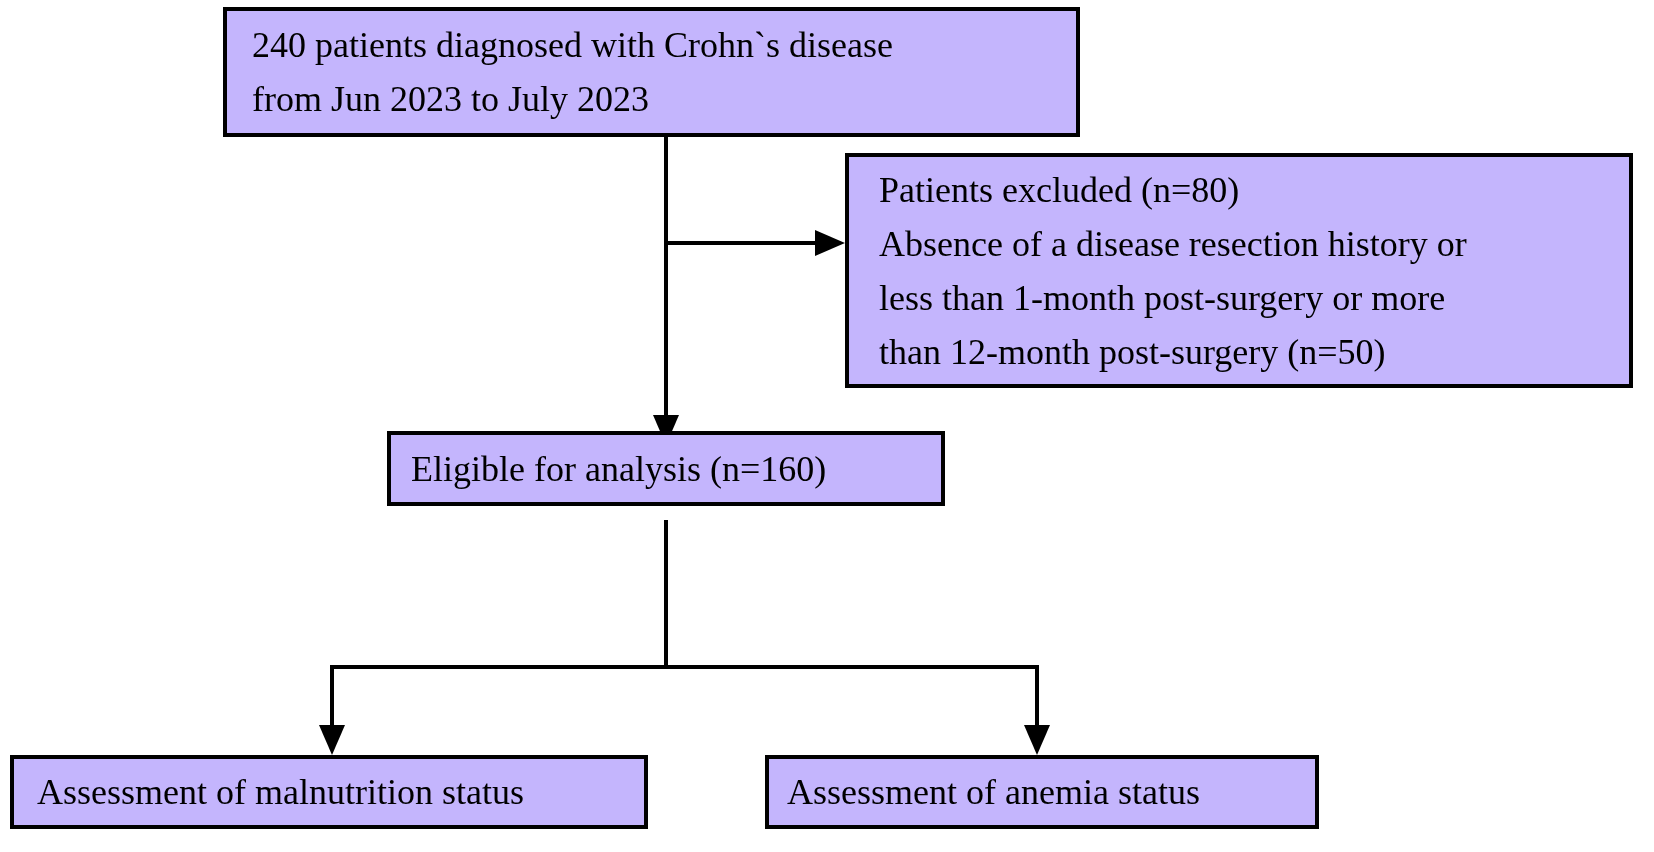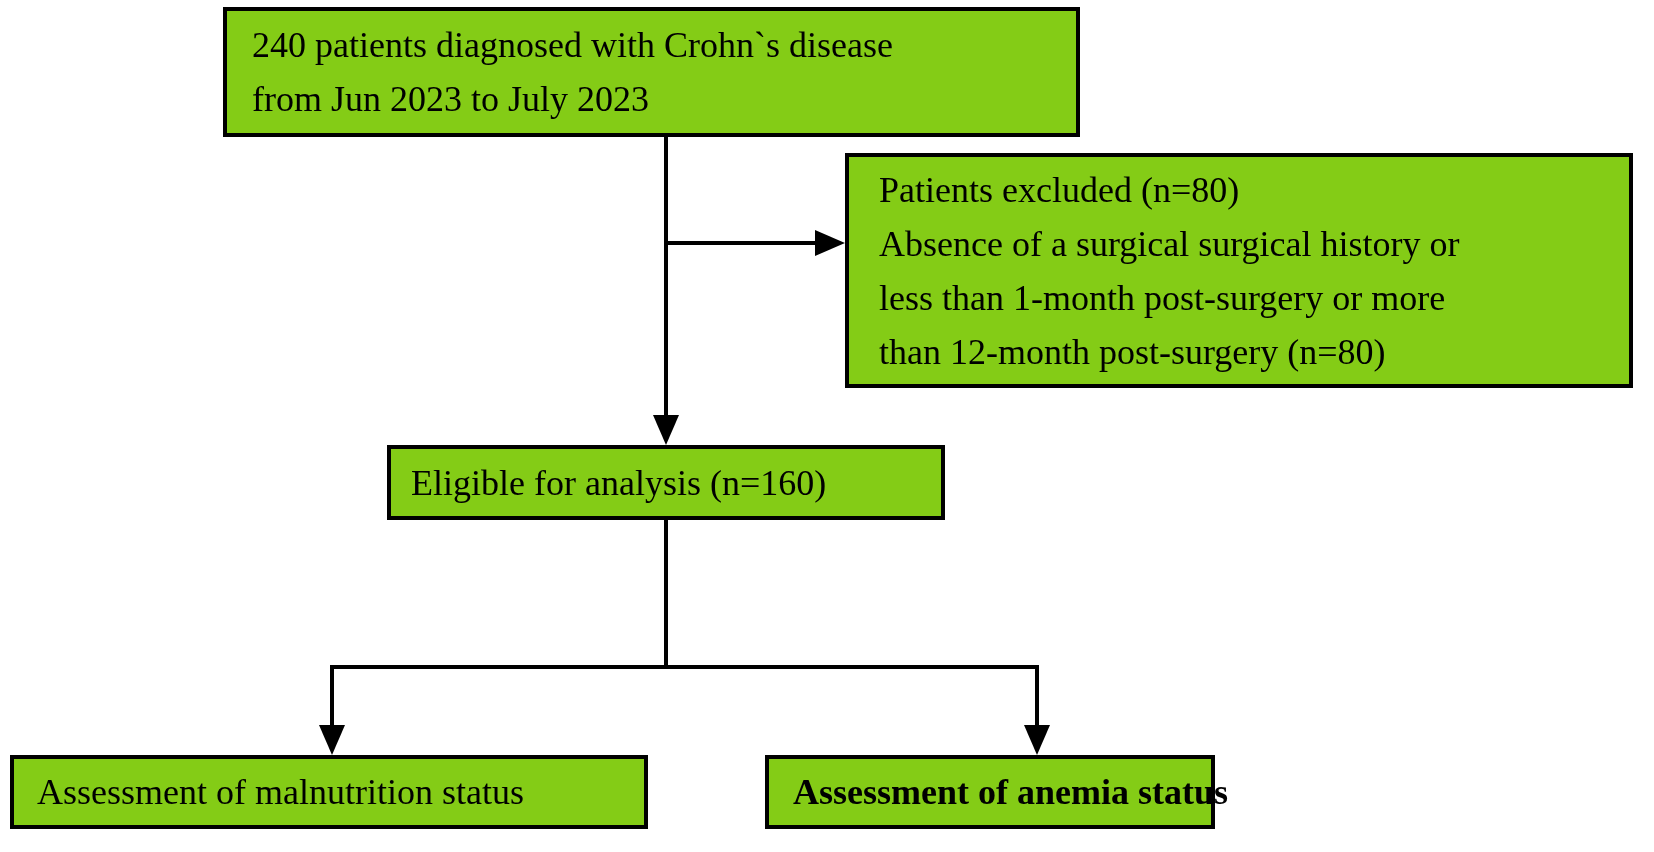--- a/index.html
+++ b/index.html
@@ -20,34 +20,34 @@
     position: absolute;
     left: 0;
     top: 0;
     width: 1654px;
     height: 852px;
   }
   .node {
     position: absolute;
     box-sizing: border-box;
     border: 4px solid #000000;
-    background: #84cc16;
+    background: #c4b5fd;
     display: flex;
     flex-direction: column;
     justify-content: center;
     font-size: 36px;
     line-height: 54px;
     white-space: nowrap;
   }
   .node .line { display: block; }
   #box-enrollment   { left: 223px; top: 7px;   width: 857px; height: 130px; padding-left: 25px; }
   #box-excluded     { left: 845px; top: 153px; width: 788px; height: 235px; padding-left: 30px; }
-  #box-eligible     { left: 387px; top: 445px; width: 558px; height: 75px;  padding-left: 20px; }
+  #box-eligible     { left: 387px; top: 431px; width: 558px; height: 75px;  padding-left: 20px; }
   #box-malnutrition { left: 10px;  top: 755px; width: 638px; height: 74px;  padding-left: 23px; justify-content: center; }
-  #box-anemia       { left: 765px; top: 755px; width: 450px; height: 74px;  padding-left: 24px; font-weight: bold; }
+  #box-anemia       { left: 765px; top: 755px; width: 554px; height: 74px;  padding-left: 18px; }
 </style>
 </head>
 <body>
 
 <div class="canvas">
 
   <svg class="connectors" viewBox="0 0 1654 852" xmlns="http://www.w3.org/2000/svg" shape-rendering="crispEdges">
 
     <line x1="666" y1="137" x2="666" y2="432" stroke="#000000" stroke-width="4"></line>
     <polygon points="666,445 653,415 679,415" fill="#000000" shape-rendering="auto"></polygon>
@@ -66,23 +66,23 @@
     <polygon points="1037,755 1024,725 1050,725" fill="#000000" shape-rendering="auto"></polygon>
   </svg>
 
   <div class="node" id="box-enrollment">
     <span class="line">240 patients diagnosed with Crohn`s disease</span>
     <span class="line">from Jun 2023 to July 2023</span>
   </div>
 
   <div class="node" id="box-excluded">
     <span class="line">Patients excluded (n=80)</span>
-    <span class="line">Absence of a surgical surgical history or</span>
+    <span class="line">Absence of a disease resection history or</span>
     <span class="line">less than 1-month post-surgery or more</span>
-    <span class="line">than 12-month post-surgery (n=80)</span>
+    <span class="line">than 12-month post-surgery (n=50)</span>
   </div>
 
   <div class="node" id="box-eligible">
     <span class="line">Eligible for analysis (n=160)</span>
   </div>
 
   <div class="node" id="box-malnutrition">
     <span class="line">Assessment of malnutrition status</span>
   </div>
 

